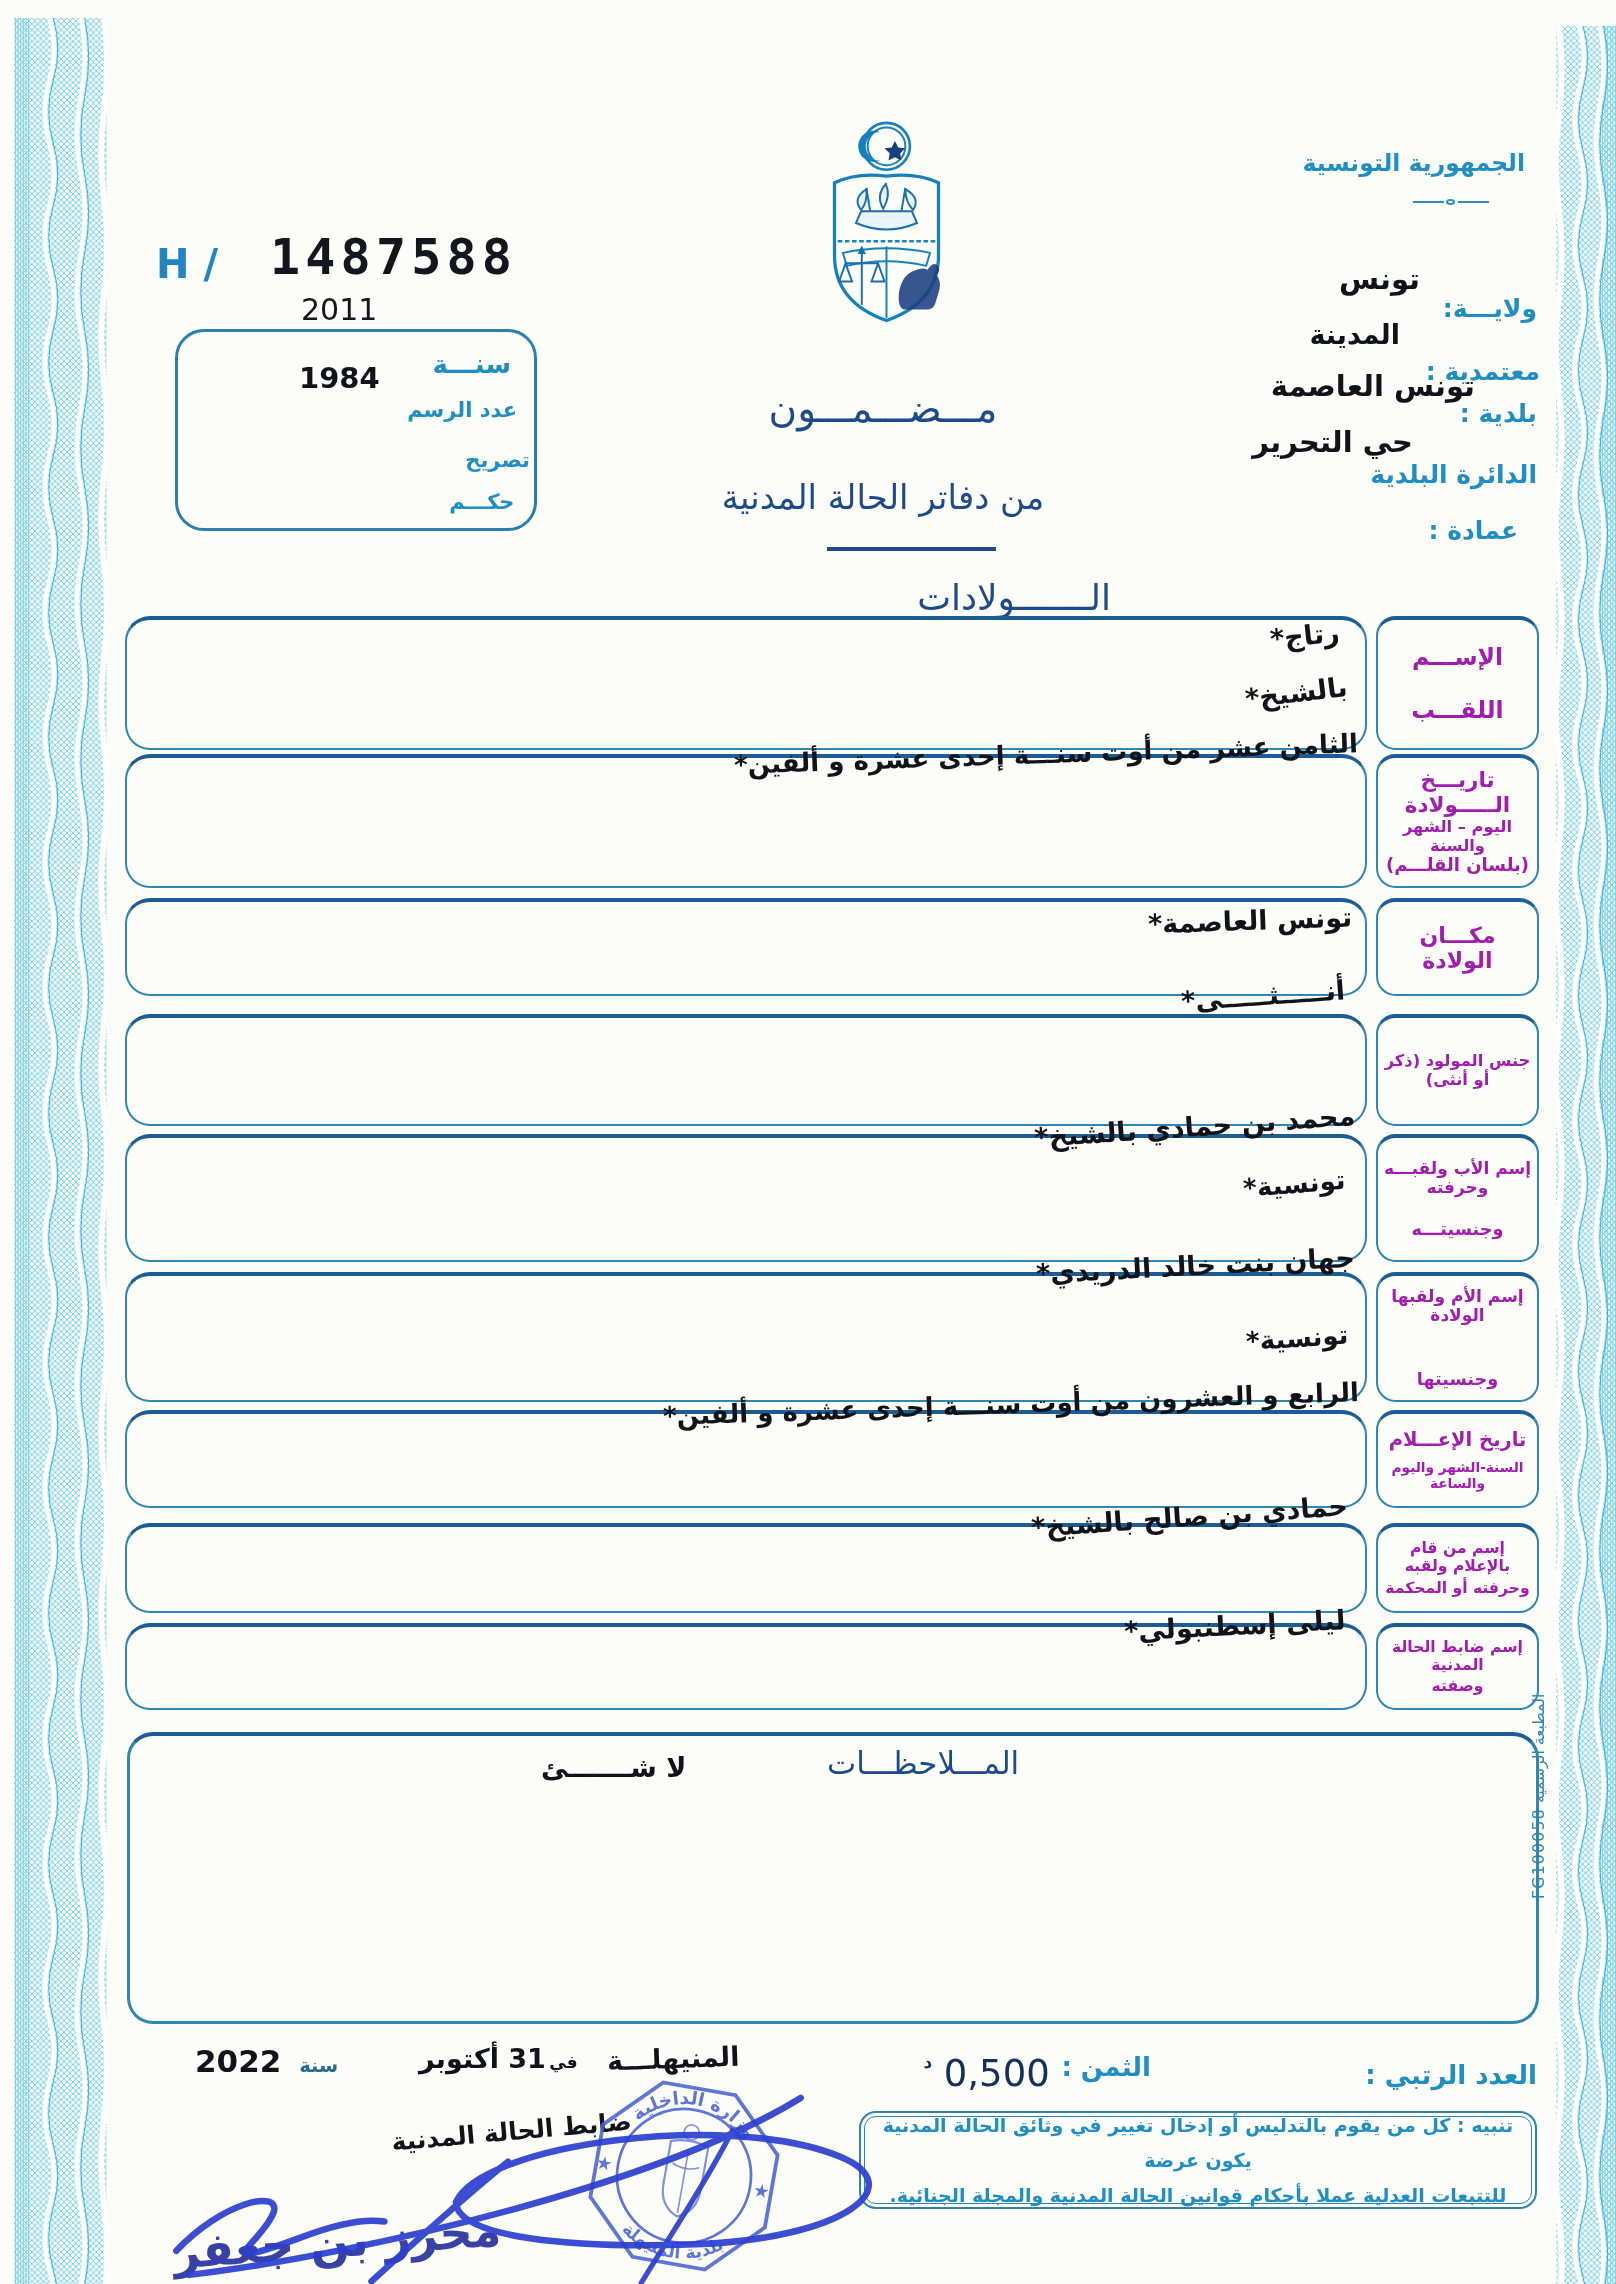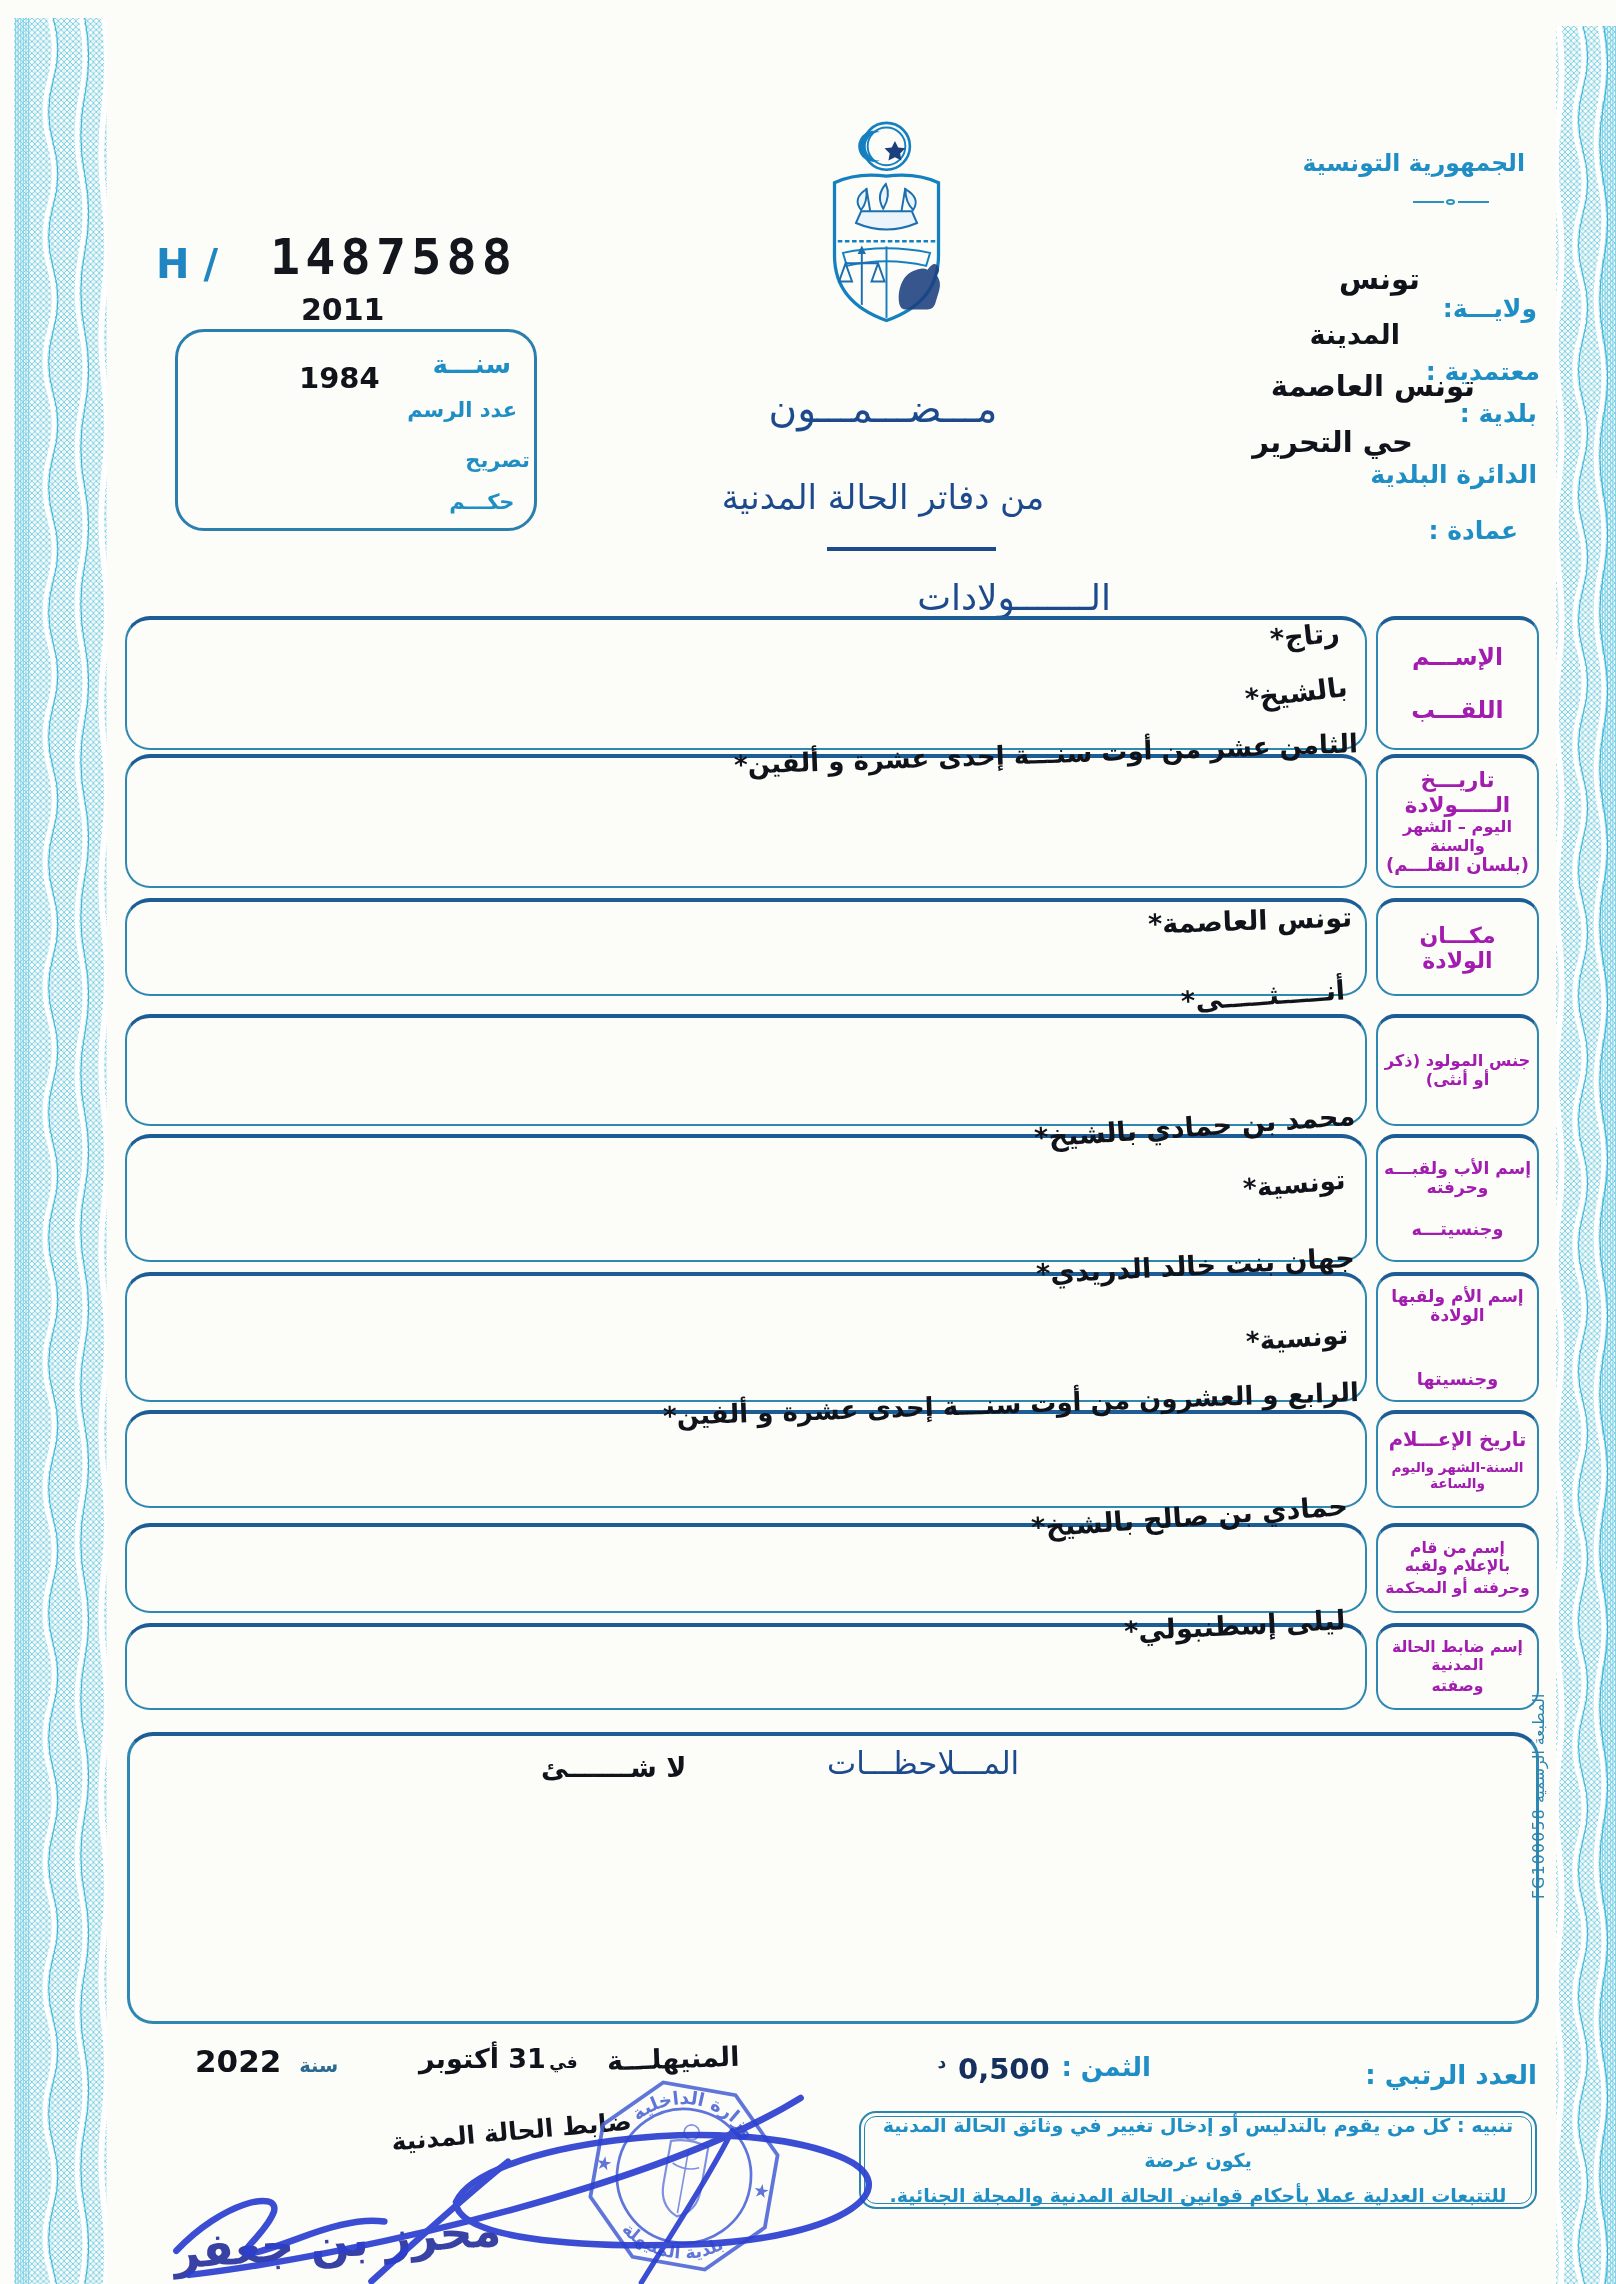--- a/index.html
+++ b/index.html
@@ -95,21 +95,21 @@
 
   <div class="abs rtl lbl" style="right:91px;top:149px;font-size:23.5px;">الجمهورية التونسية</div>
   <div class="abs divider" style="right:127px;top:199px;">
     <span class="dline"></span>
       <span class="dbead"></span>
       <span class="dline"></span>
   </div>
 
   <div class="abs" style="left:156px;top:241px;font-size:40px;font-weight:bold;color:#1f86c2;">H /</div>
   <div class="abs" style="left:270px;top:228px;font-size:50px;font-weight:bold;font-family:'DejaVu Sans Mono',monospace;letter-spacing:5.2px;color:#14161d;">1487588</div>
-  <div class="abs" style="left:301px;top:292px;font-size:30px;font-weight:bold;color:#14161d;">2011</div>
+  <div class="abs" style="left:301px;top:292px;font-size:30px;font-weight:normal;color:#14161d;">2011</div>
 
   <div id="refbox" class="abs">
     <span class="abs rtl lbl" style="right:23px;top:17px;font-size:26px;">سنـــة</span>
     <span class="abs val" style="left:121px;top:29px;font-size:29px;">1984</span>
     <span class="abs rtl lbl" style="right:17px;top:66px;font-size:21px;">عدد الرسم</span>
     <span class="abs rtl lbl" style="right:4px;top:116px;font-size:21px;">تصريح</span>
     <span class="abs rtl lbl" style="right:19.5px;top:158px;font-size:21px;">حكـــم</span>
   </div>
 
   <svg class="abs" style="left:818px;top:119px;" width="137" height="208" viewBox="0 0 210 320">
@@ -237,21 +237,21 @@
   <div id="obsbox" class="abs"></div>
   <div class="abs rtl navy" style="left:827px;top:1745px;font-size:31px;">المـــلاحظـــات</div>
   <div class="abs rtl val" style="left:541px;top:1752px;font-size:27px;">لا شـــــــئ</div>
 
   <div id="printref" class="abs rtl">المطبعة الرسمية FG100058</div>
 
   <div class="abs rtl lbl" style="right:79px;top:2060px;font-size:26px;">العدد الرتبي :</div>
 
   <div class="abs rtl" style="right:465px;top:2052px;display:flex;align-items:flex-start;gap:11.7px;">
     <span class="lbl" style="font-size:26px;">الثمن :</span>
-    <span style="font-size:29px;font-weight:bold;color:#16305e;">0,500</span>
+    <span style="font-size:37px;font-weight:normal;color:#16305e;">0,500</span>
     <sup class="dinar">د</sup>
   </div>
 
   <div id="warnbox" class="abs">
     <div>تنبيه : كل من يقوم بالتدليس أو إدخال تغيير في وثائق الحالة المدنية يكون عرضة</div>
     <div>للتتبعات العدلية عملا بأحكام قوانين الحالة المدنية والمجلة الجنائية.</div>
   </div>
 
   <div class="abs rtl" style="right:877px;top:2043px;display:flex;gap:29px;align-items:baseline;">
     <span class="val" style="font-size:27px;transform:rotate(-2deg);display:inline-block;">المنيهلـــة</span>

